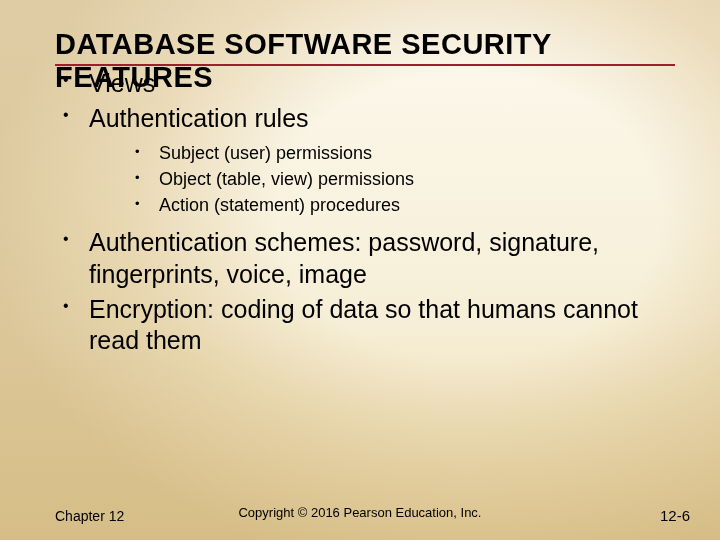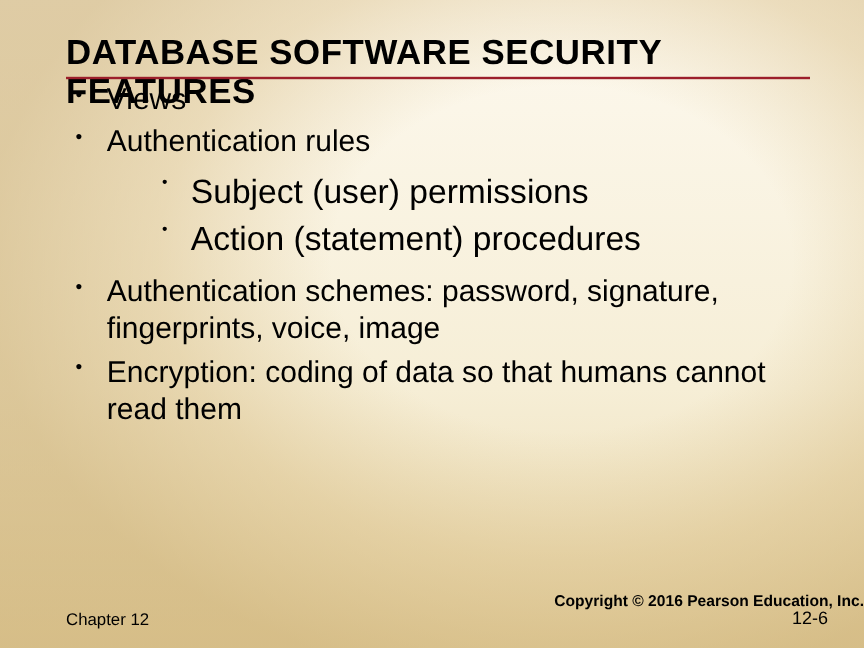--- a/index.html
+++ b/index.html
@@ -72,48 +72,47 @@
     color: #000;
   }
   ul.lvl2 {
     list-style: none;
     margin: 6px 0 10px 0;
     padding: 0;
   }
   ul.lvl2 > li {
     position: relative;
     padding-left: 70px;
-    font-size: 28px;
+    font-size: 18px;
     line-height: 1.35;
     margin-bottom: 2px;
   }
   ul.lvl2 > li::before {
     content: "•";
     position: absolute;
     left: 46px;
     top: 2px;
     font-size: 13px;
     color: #000;
   }
   .footer-left {
     position: absolute;
     bottom: 16px;
     left: 55px;
     font-size: 14px;
     color: #000;
   }
   .footer-center {
     position: absolute;
-    bottom: 32px;
+    bottom: 20px;
     left: 0;
     right: 0;
-    text-align: right;
+    text-align: center;
     font-size: 13px;
     color: #000;
-    font-weight: bold;
   }
   .footer-right {
     position: absolute;
     bottom: 16px;
     right: 30px;
     font-size: 15px;
     color: #000;
   }
 </style>
 </head>
@@ -129,20 +128,23 @@
       <li>
         <span>Views</span>
       </li>
       <li>
         <span>Authentication rules</span>
         <ul class="lvl2">
           <li>
             <span>Subject (user) permissions</span>
           </li>
           <li>
+            <span>Object (table, view) permissions</span>
+          </li>
+          <li>
             <span>Action (statement) procedures</span>
           </li>
         </ul>
       </li>
       <li>
         <span>Authentication schemes: password, signature, fingerprints, voice, image</span>
       </li>
       <li>
         <span>Encryption: coding of data so that humans cannot read them</span>
       </li>

